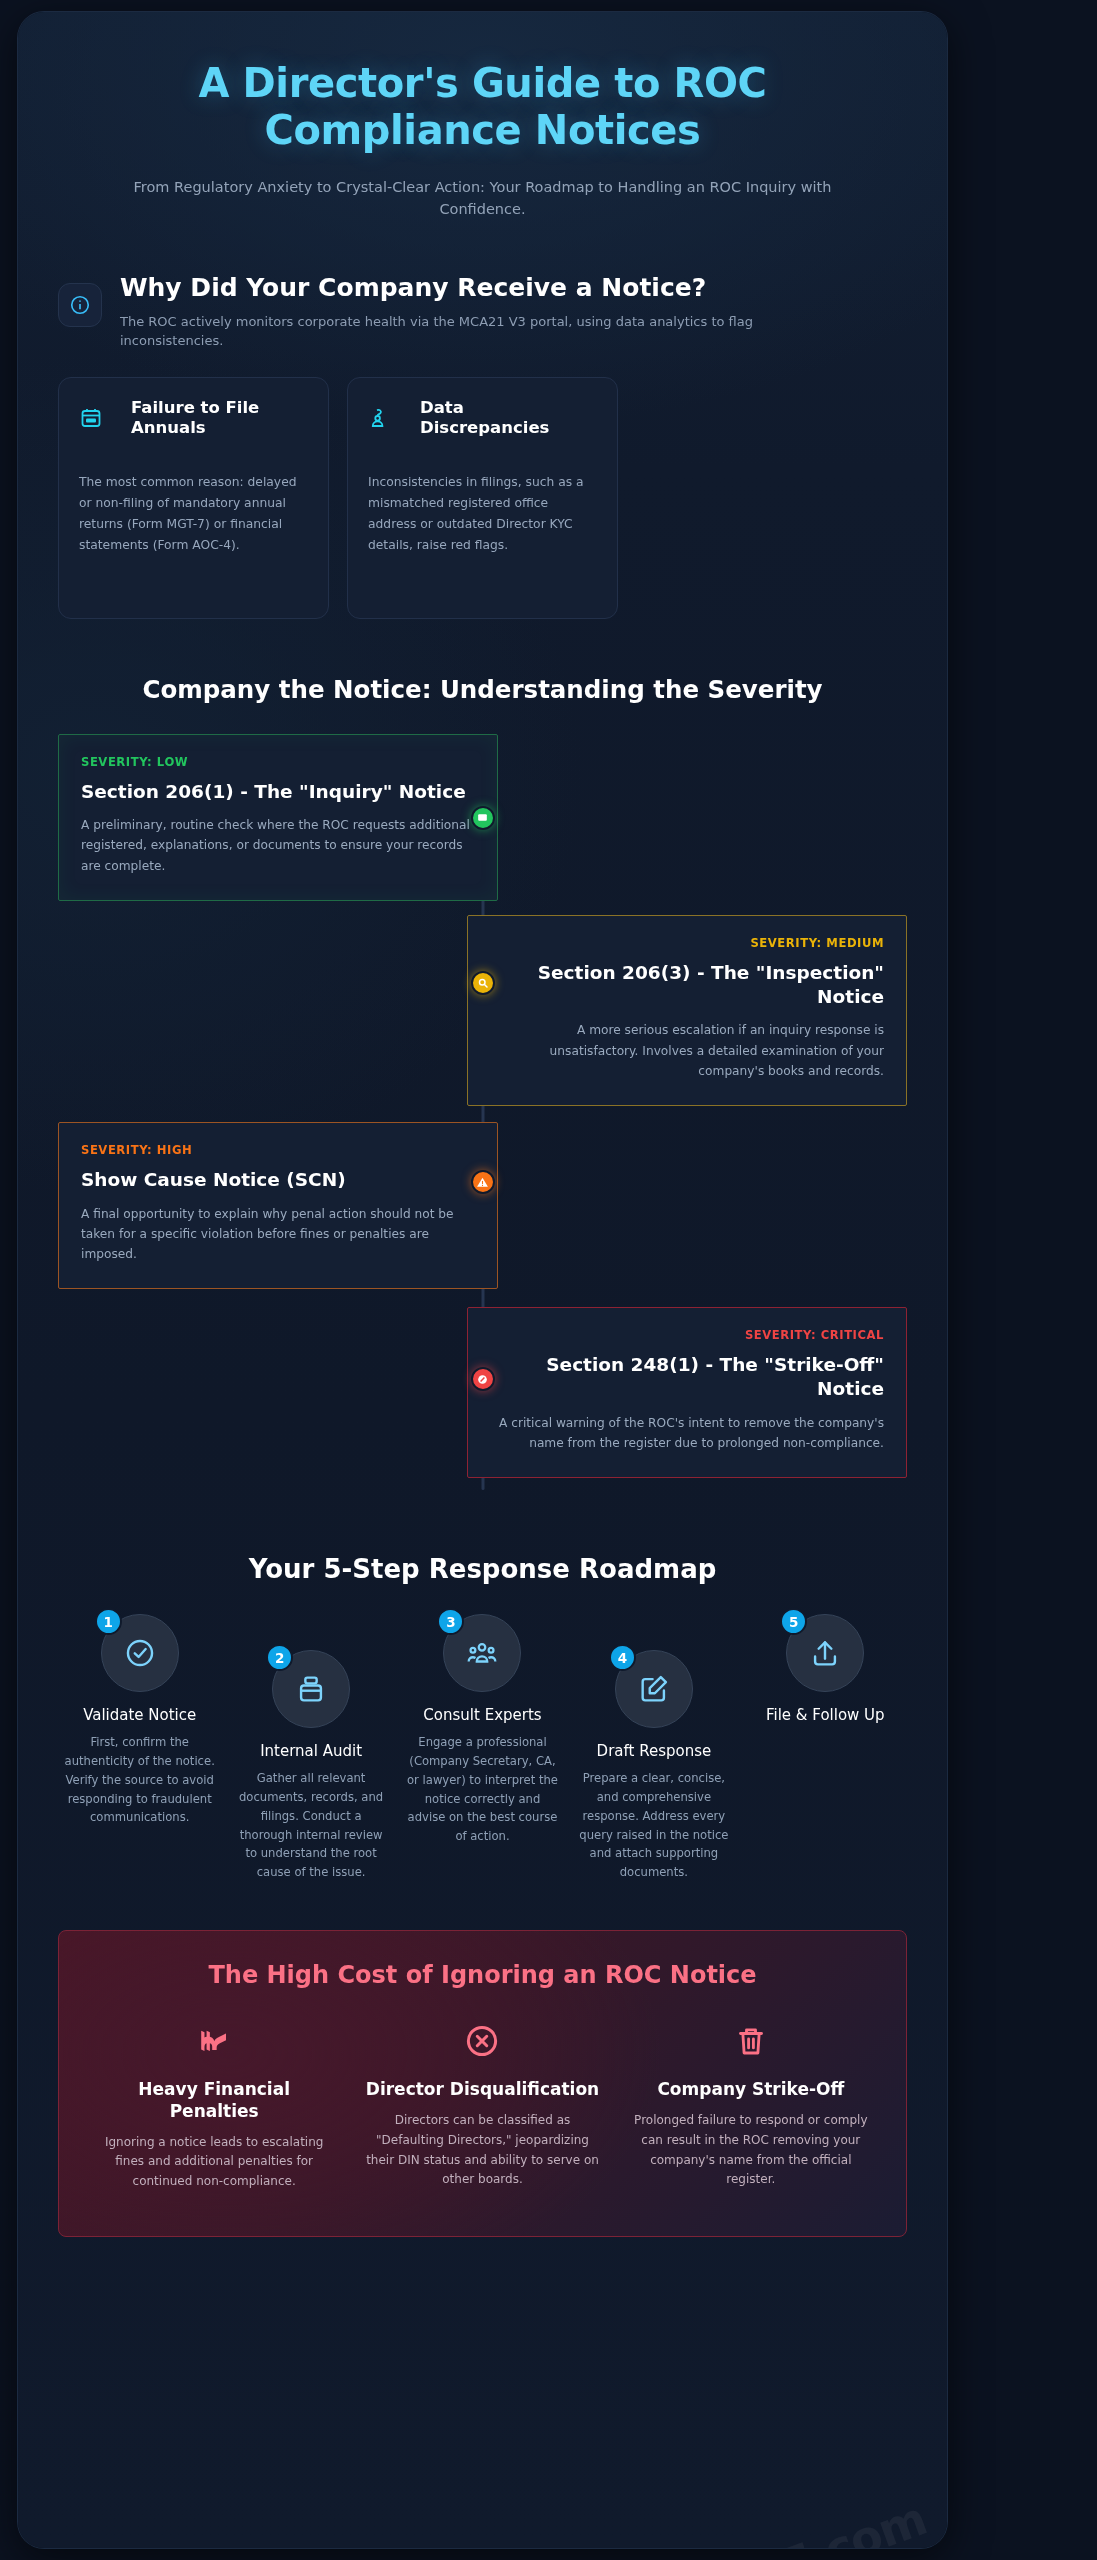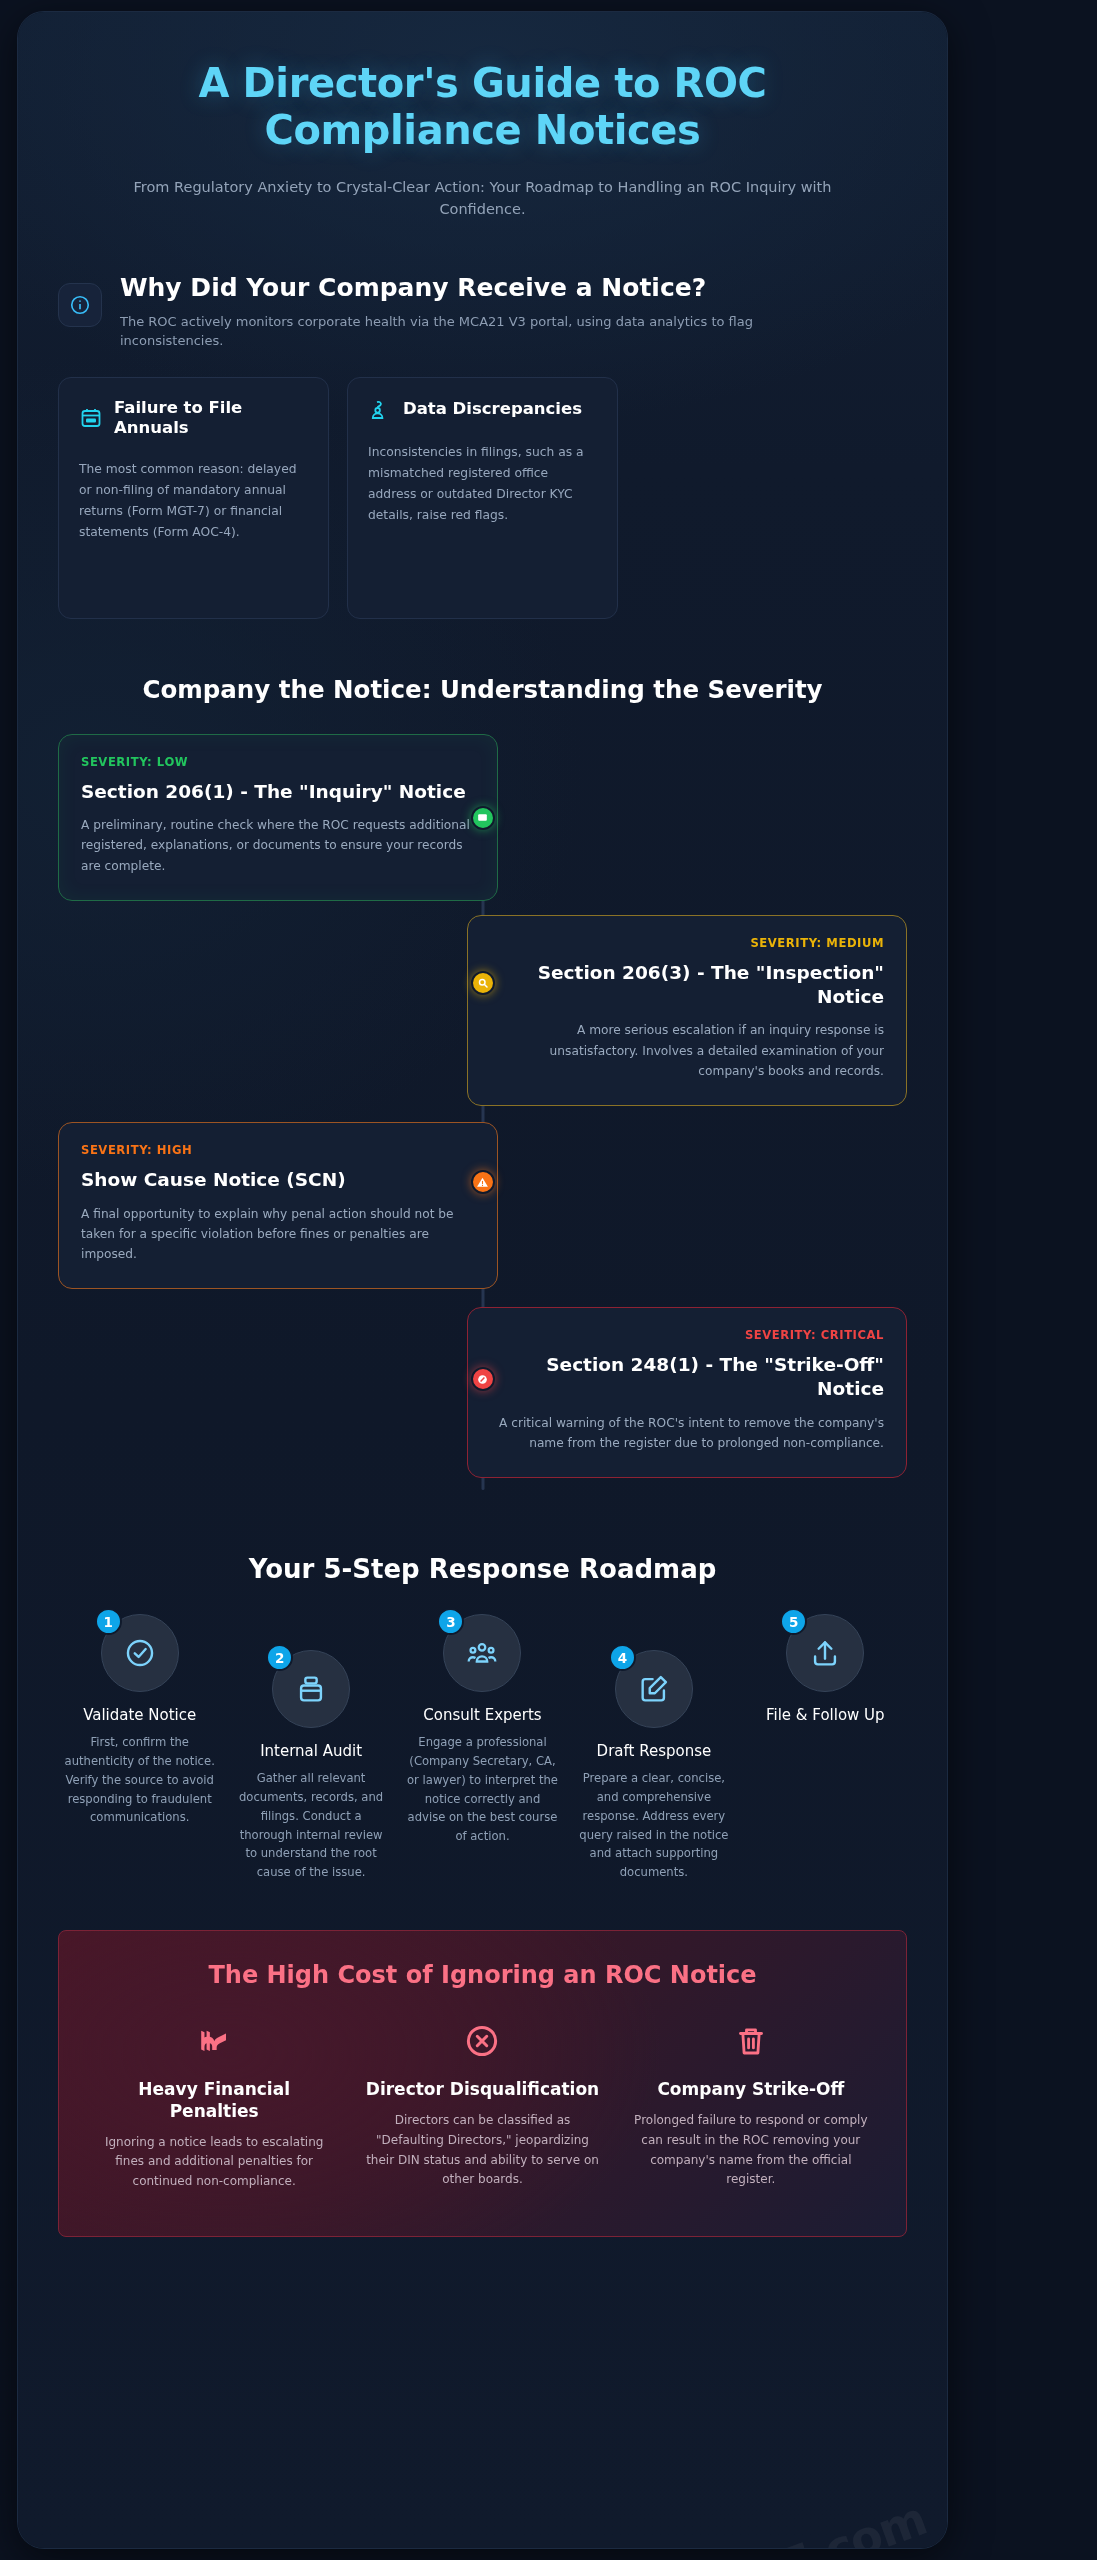--- a/index.html
+++ b/index.html
@@ -71,21 +71,21 @@
   }
 
   .why-cards { margin-top: 26px; display: grid; grid-template-columns: repeat(3,1fr); gap: 18px; }
   .wcard {
     background: #141f33;
     border: 1px solid #22304a;
     border-radius: 13px;
     padding: 20px 20px 26px;
     min-height: 242px;
   }
-  .wcard-head { display: flex; align-items: center; gap: 11px; margin-bottom: 20px; }
+  .wcard-head { display: flex; align-items: center; gap: 28px; margin-bottom: 33px; }
   .wcard-head .ic { flex: 0 0 auto; width: 24px; height: 24px; }
   .wcard-head h3 {
     font-size: 16.5px; font-weight: 700; color: #fff; line-height: 1.25;
   }
   .wcard p { font-size: 12.3px; line-height: 1.72; color: #97a7bd; }
 
   
   .sev-title {
     margin-top: 56px; text-align: center;
     font-size: 24.5px; font-weight: 700; color: #fff;
@@ -95,21 +95,21 @@
     position: absolute; left: 50%; transform: translateX(-50%);
     top: 10px; bottom: 18px; width: 3px;
     background: #263550; border-radius: 2px;
   }
   .trow { position: relative; min-height: 120px; margin-bottom: 22px; display: flex; }
   .trow.left  { justify-content: flex-start; }
   .trow.right { justify-content: flex-end; }
   .scard {
     width: 440px;
     background: #141f33;
-    border-radius: 14px;
+    border-radius: 2px;
     padding: 20px 22px 24px;
     position: relative;
     z-index: 2;
   }
   .trow.right .scard { text-align: right; }
   .sev-label { font-size: 11.6px; font-weight: 700; letter-spacing: .55px; margin-bottom: 11px; }
   .scard h3 { font-size: 18.5px; font-weight: 700; color: #fff; line-height: 1.28; margin-bottom: 12px; }
   .scard p  { font-size: 12.2px; line-height: 1.66; color: #9aaabf; }
 
   .sev-low      { border: 1px solid #1f6b46; box-shadow: 0 0 20px rgba(34,197,94,.07) inset; }

